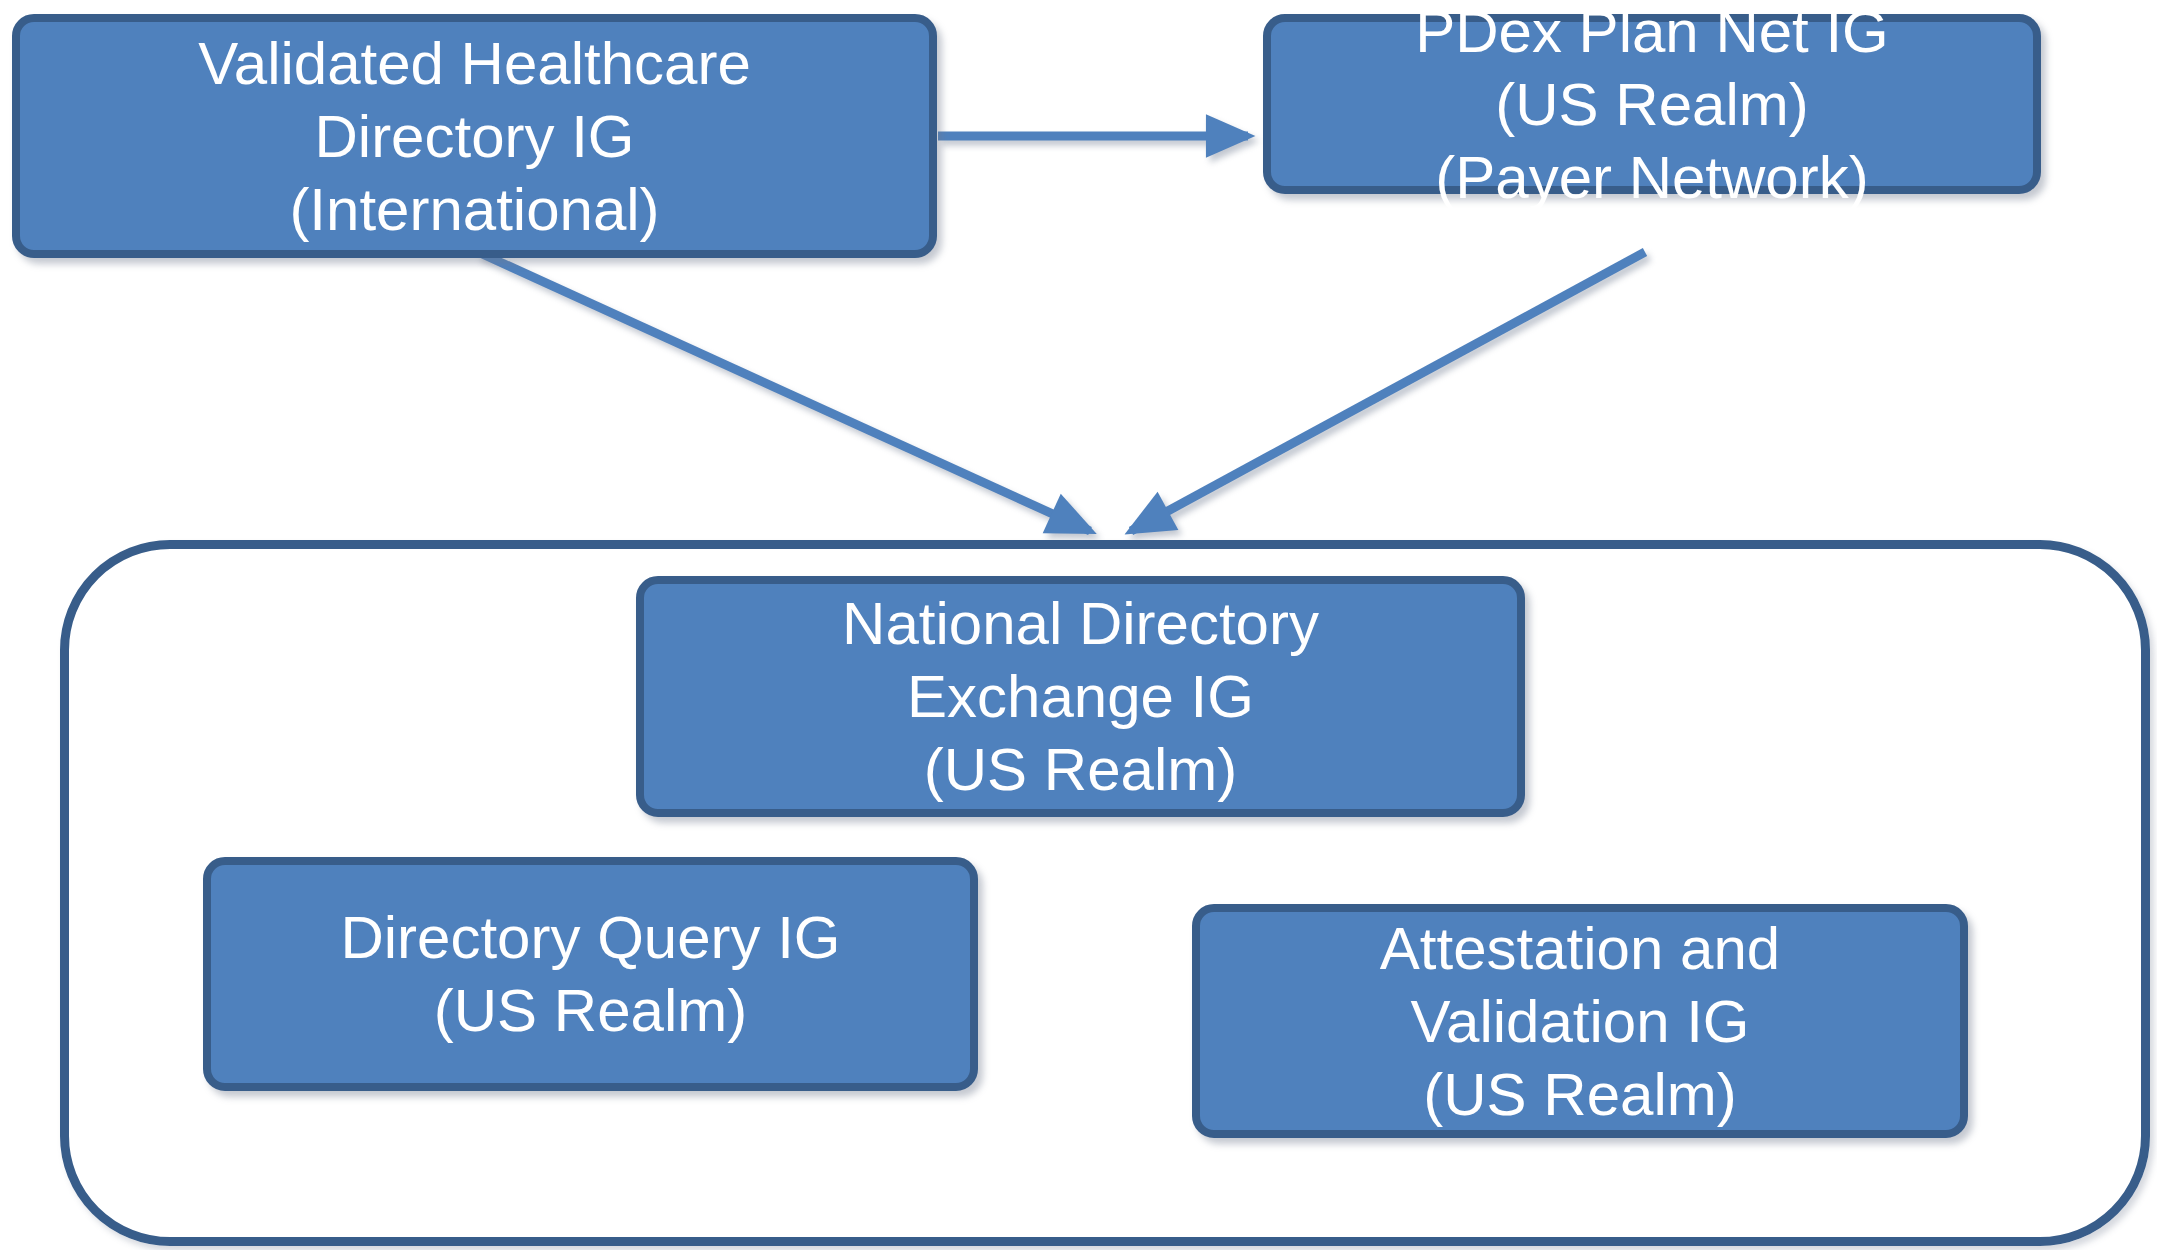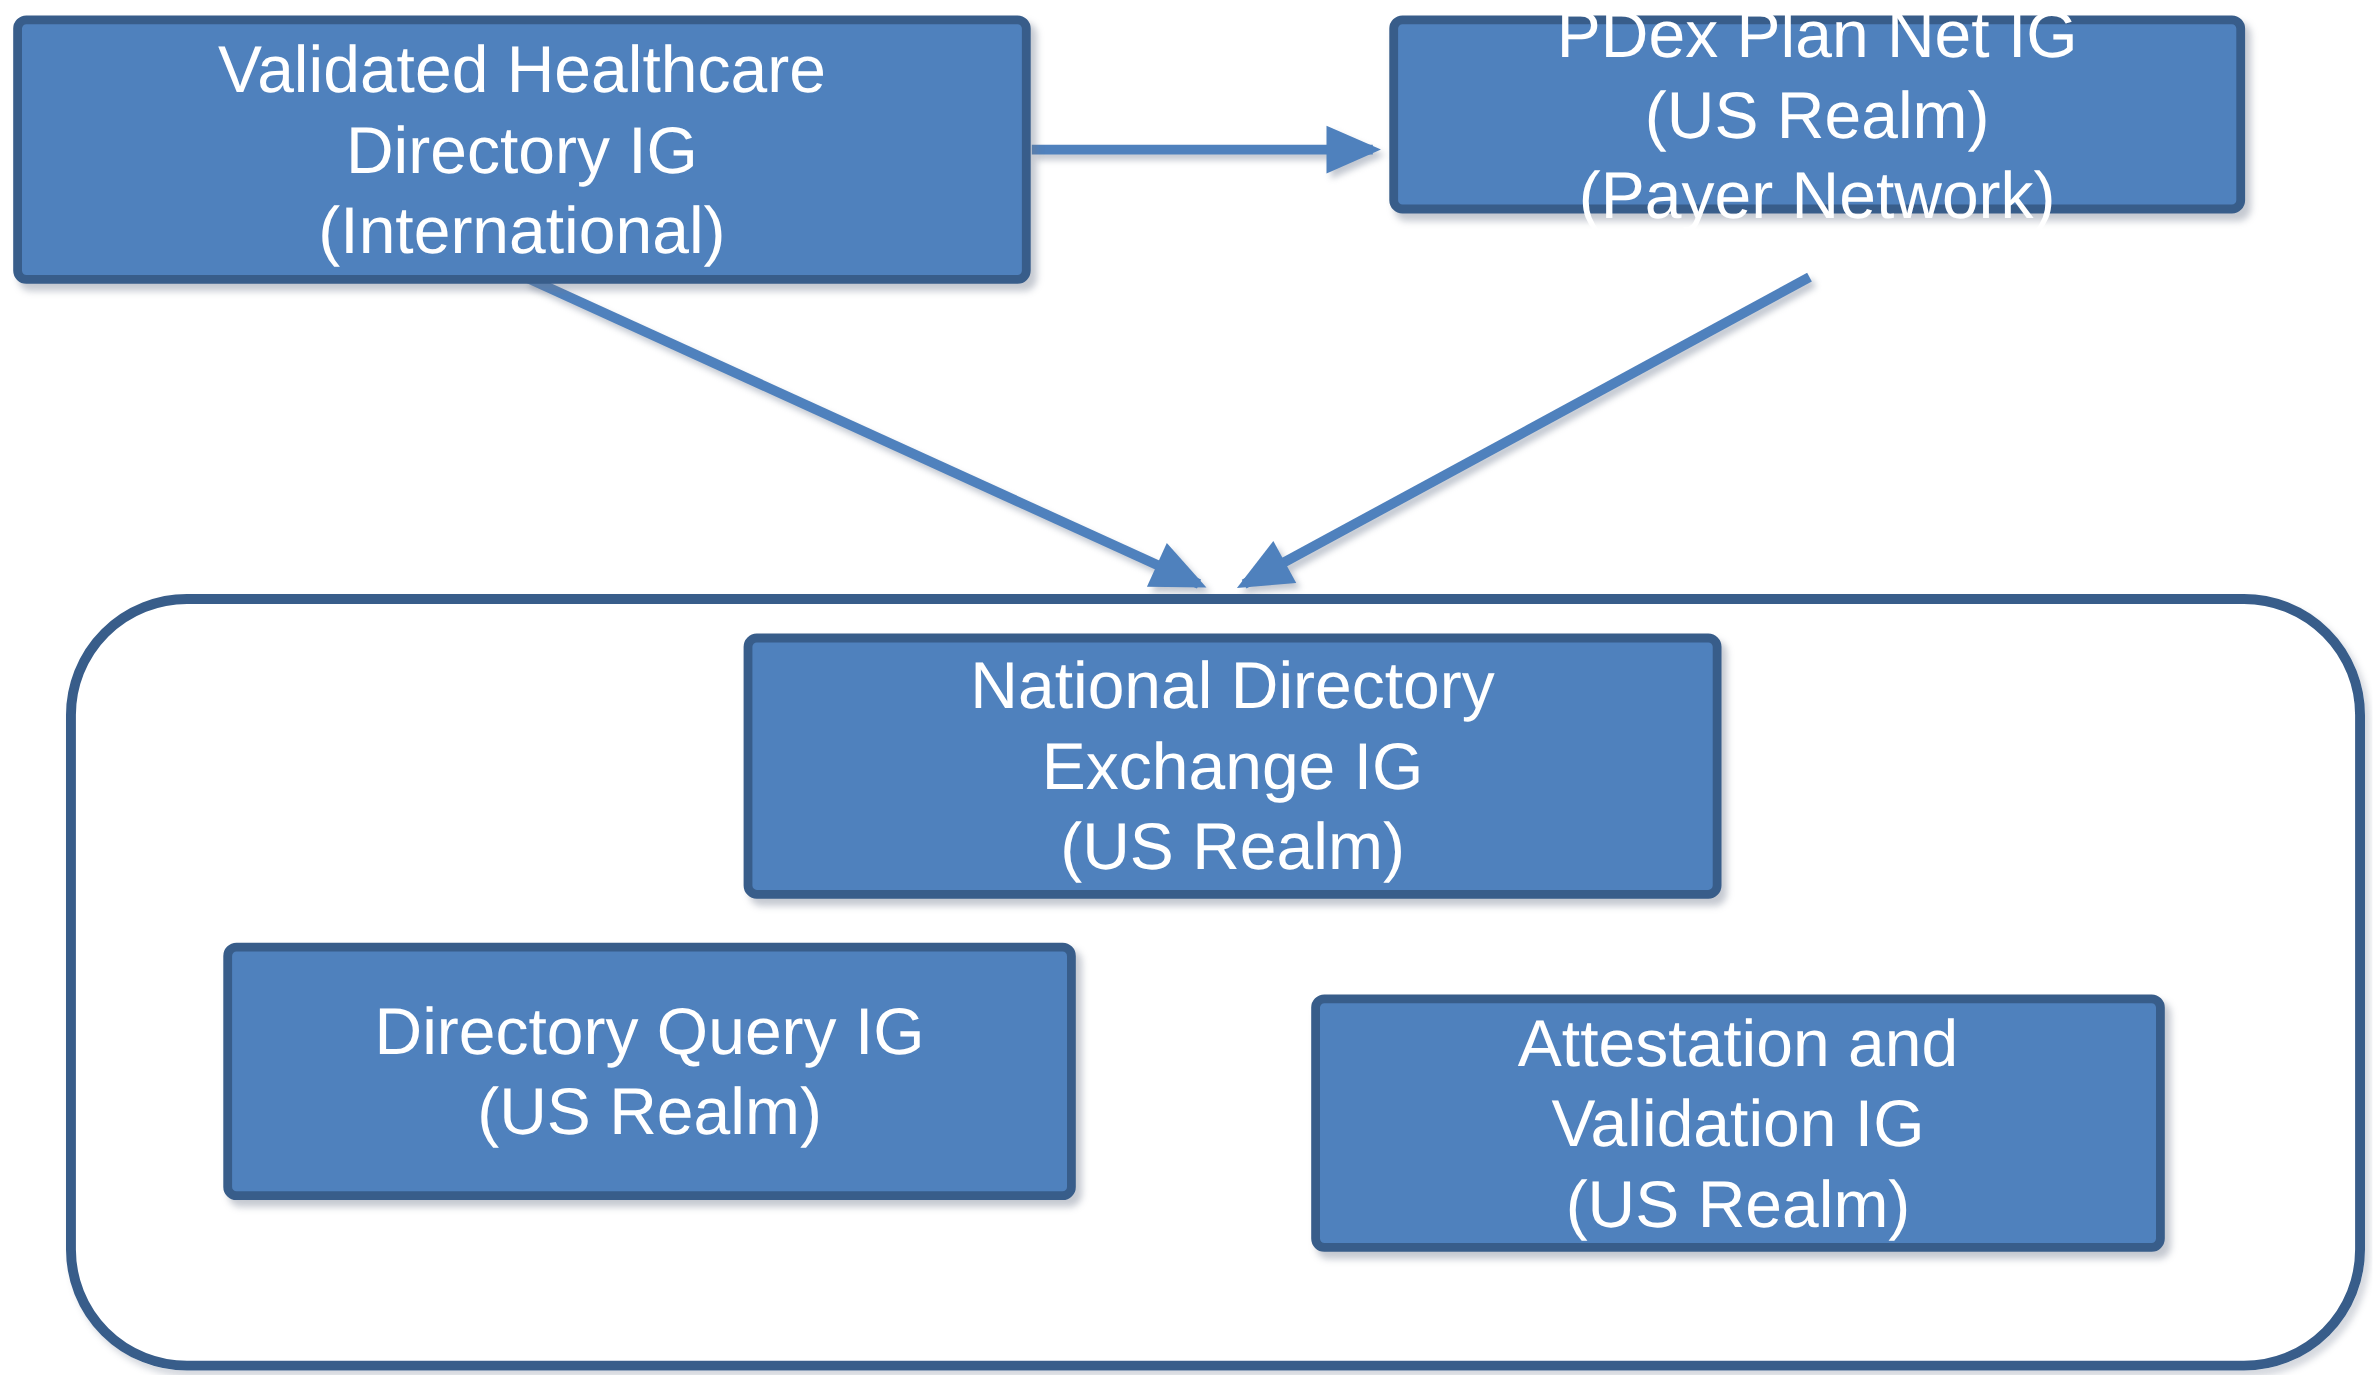--- a/index.html
+++ b/index.html
@@ -13,37 +13,37 @@
     height: 1250px;
     background: #FFFFFF;
     overflow: hidden;
     font-family: "Liberation Sans", "DejaVu Sans", sans-serif;
   }
   .node {
     position: absolute;
     box-sizing: border-box;
     background: #4F81BD;
     border: 8px solid #385D8A;
-    border-radius: 12px;
+    border-radius: 22px;
     display: flex;
     align-items: center;
     justify-content: center;
     box-shadow: 5px 6px 7px rgba(110, 120, 140, 0.40);
   }
   .node .label {
     color: #FFFFFF;
     font-size: 60px;
     line-height: 73px;
     text-align: center;
     white-space: pre-line;
     width: 100%;
   }
   .node-vhd { left: 12px;   top: 14px;  width: 925px; height: 244px; }
   .node-pdex { left: 1263px; top: 14px;  width: 778px; height: 180px; }
-  .node-nde { left: 636px;  top: 576px; width: 889px; height: 241px; margin-left: 40px; }
+  .node-nde { left: 636px;  top: 576px; width: 889px; height: 241px; }
   .node-dq  { left: 203px;  top: 857px; width: 775px; height: 234px; }
   .node-av  { left: 1192px; top: 904px; width: 776px; height: 234px; }
   .group-container {
     position: absolute;
     box-sizing: border-box;
     left: 60px;
     top: 540px;
     width: 2090px;
     height: 706px;
     background: transparent;

